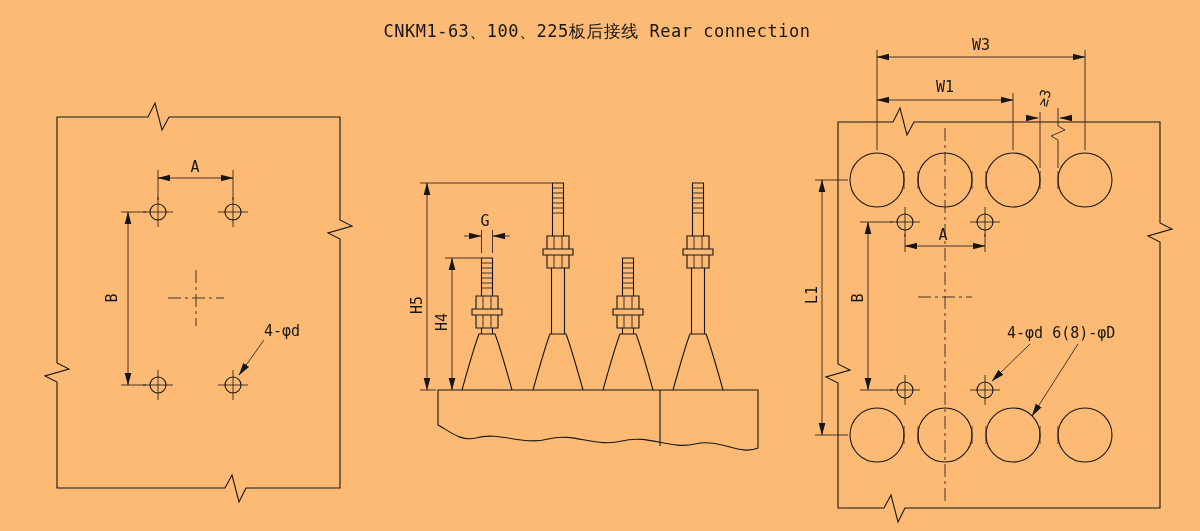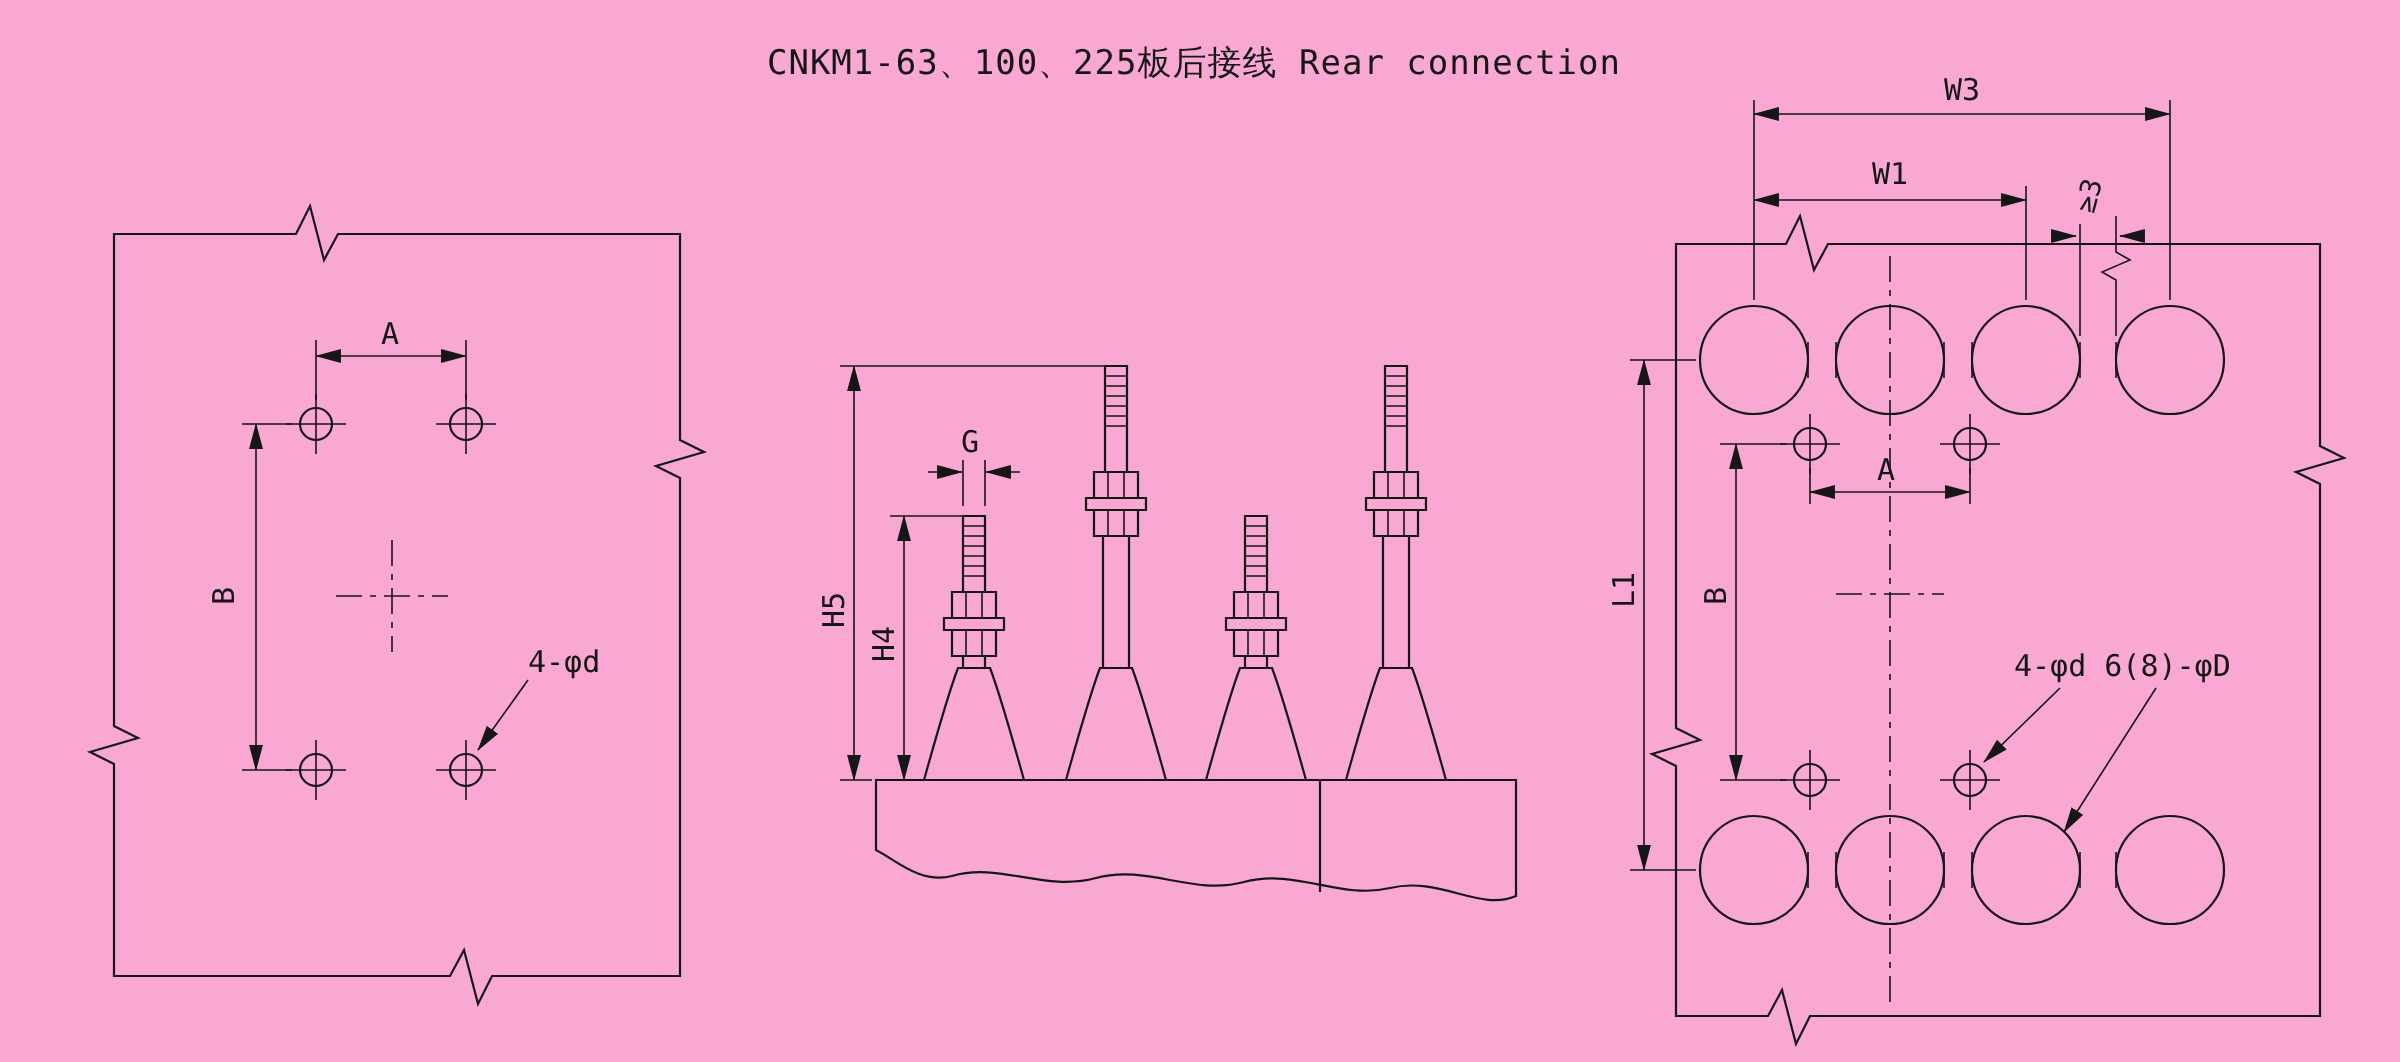--- a/index.html
+++ b/index.html
@@ -1,16 +1,16 @@
 <!DOCTYPE html>
 <html><head>
 <meta charset="utf-8">
 <style>
   html,body{margin:0;padding:0;background:#fff;}
-  .stage{position:relative;width:1200px;height:531px;background:#f9a8d4;overflow:hidden;
+  .stage{position:relative;width:1200px;height:531px;background:#fdba74;overflow:hidden;
          font-family:"DejaVu Sans Mono",monospace;}
   svg{position:absolute;left:0;top:0;}
   .ln{fill:none;stroke:#161616;stroke-width:1.1;stroke-linejoin:miter;stroke-linecap:butt;}
   .thin{fill:none;stroke:#161616;stroke-width:0.8;}
   .cl{fill:none;stroke:#161616;stroke-width:0.8;stroke-dasharray:13 4 3 4;}
   .dim{fill:none;stroke:#161616;stroke-width:0.8;}
   .txt{font:15px "DejaVu Sans Mono",monospace;fill:#161616;}
   .txt-sm{font:14px "DejaVu Sans Mono",monospace;fill:#161616;}
   .title-txt{font:17px "DejaVu Sans Mono",monospace;fill:#161616;letter-spacing:.5px;}
 </style>

